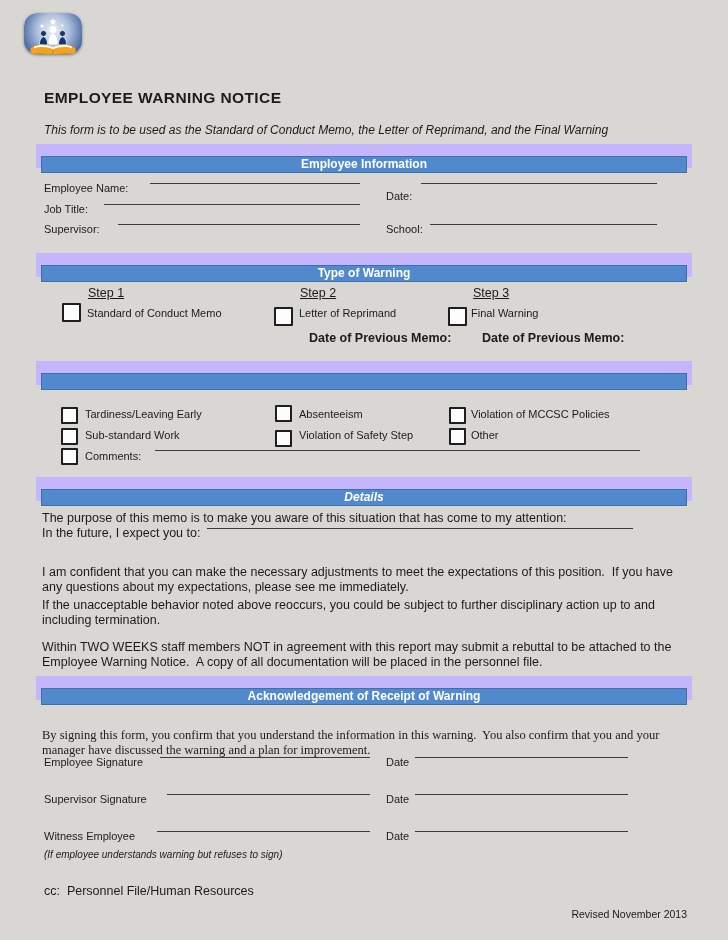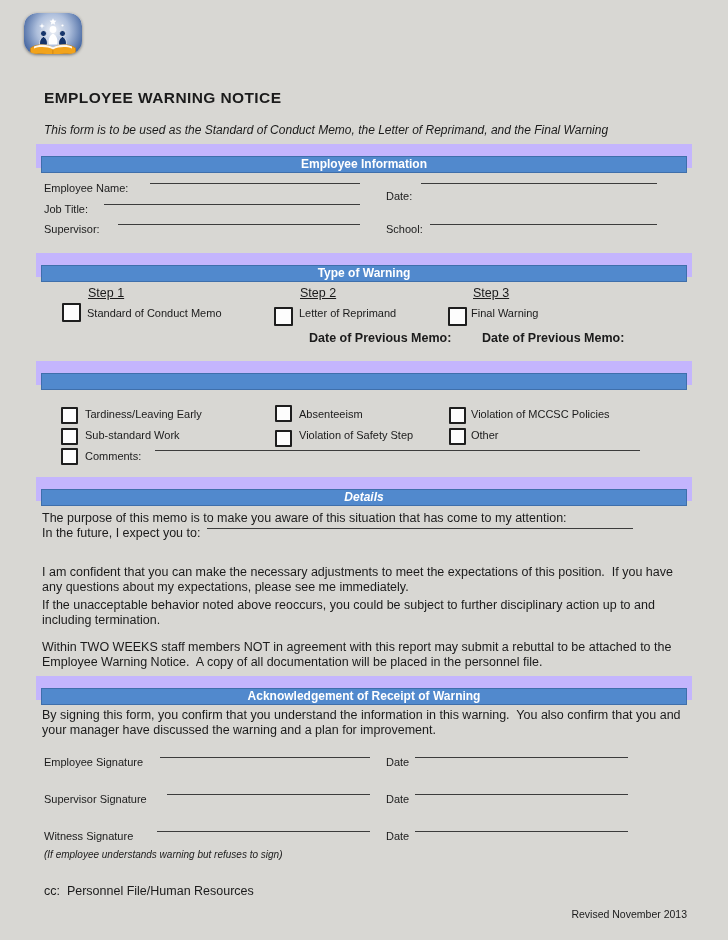--- a/index.html
+++ b/index.html
@@ -152,33 +152,33 @@
 <span class="abs uline" style="left:207px;top:513px;width:426px;"></span>
 
 <div class="abs par" style="left:42px;top:555px;margin-top:10px;">I am confident that you can make the necessary adjustments to meet the expectations of this position.  If you have any questions about my expectations, please see me immediately.</div>
 <div class="abs par" style="left:42px;top:598px;">If the unacceptable behavior noted above reoccurs, you could be subject to further disciplinary action up to and including termination.</div>
 <div class="abs par" style="left:42px;top:640px;">Within TWO WEEKS staff members NOT in agreement with this report may submit a rebuttal to be attached to the Employee Warning Notice.  A copy of all documentation will be placed in the personnel file.</div>
 
 <div class="abs bar" style="top:676px;">
   <div class="bar-fill">Acknowledgement of Receipt of Warning</div>
 </div>
 
-<div class="abs par" style="left:42px;top:708px;">By signing this form, you confirm that you understand the information in this warning.  You also confirm that you and your manager have discussed the warning and a plan for improvement.</div>
+<div class="abs par" style="left:42px;top:728px;font-family:Liberation Serif, serif;">By signing this form, you confirm that you understand the information in this warning.  You also confirm that you and your manager have discussed the warning and a plan for improvement.</div>
 
 <span class="abs lbl" style="left:44px;top:756px;">Employee Signature</span>
 <span class="abs uline" style="left:160px;top:742px;width:210px;"></span>
 <span class="abs lbl" style="left:386px;top:756px;">Date</span>
 <span class="abs uline" style="left:415px;top:742px;width:213px;"></span>
 
 <span class="abs lbl" style="left:44px;top:793px;">Supervisor Signature</span>
 <span class="abs uline" style="left:167px;top:779px;width:203px;"></span>
 <span class="abs lbl" style="left:386px;top:793px;">Date</span>
 <span class="abs uline" style="left:415px;top:779px;width:213px;"></span>
 
-<span class="abs lbl" style="left:44px;top:830px;">Witness Signature</span>
+<span class="abs lbl" style="left:44px;top:830px;">Witness Employee</span>
 <span class="abs uline" style="left:157px;top:816px;width:213px;"></span>
 <span class="abs lbl" style="left:386px;top:830px;">Date</span>
 <span class="abs uline" style="left:415px;top:816px;width:213px;"></span>
 
 <div class="abs small-it" style="left:44px;top:849px;">(If employee understands warning but refuses to sign)</div>
 
 <div class="abs par" style="left:44px;top:884px;width:400px;">cc:  Personnel File/Human Resources</div>
 <div class="abs footer-rev" style="right:41px;top:908px;">Revised November 2013</div>
 
 </body></html>

